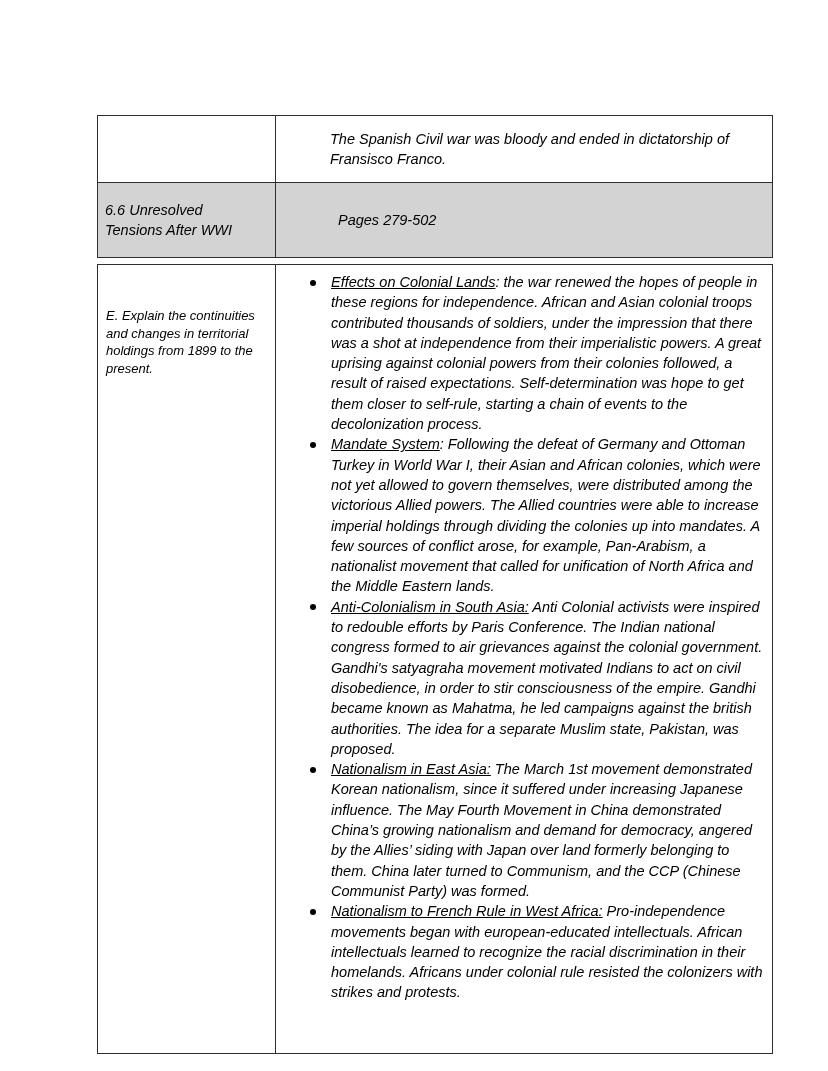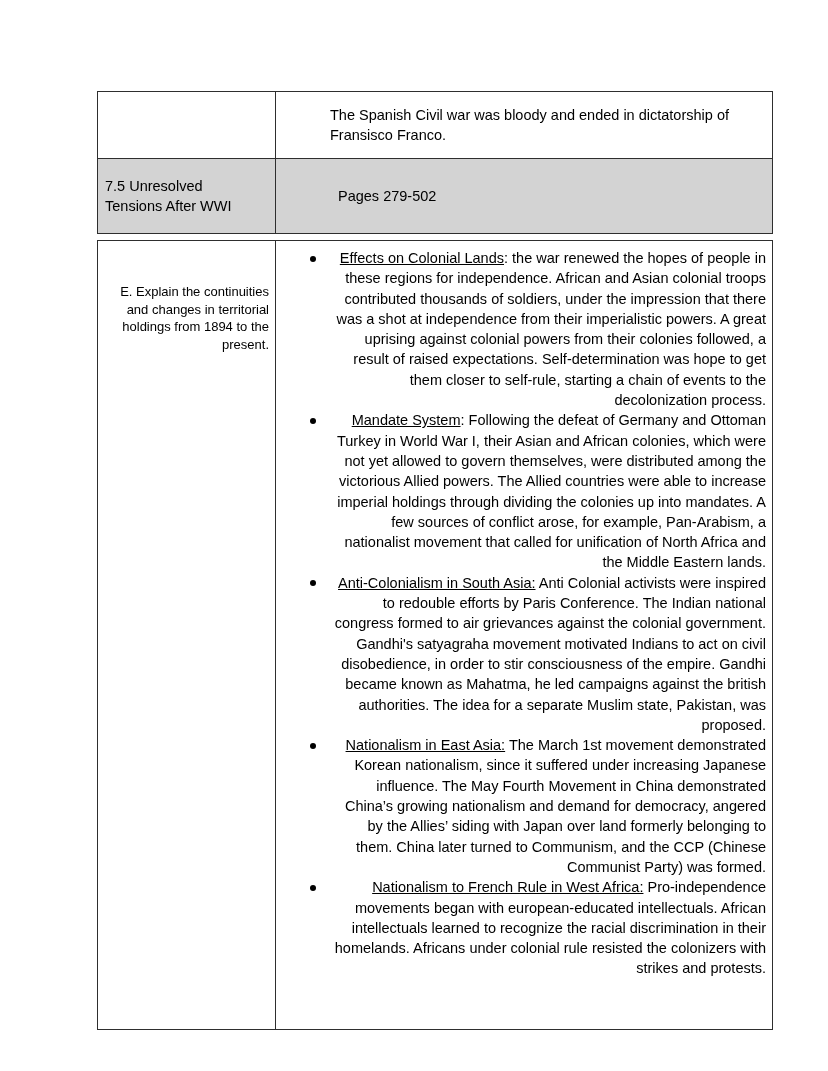--- a/index.html
+++ b/index.html
@@ -2,41 +2,41 @@
 <html><head>
 <meta charset="utf-8">
 <style>
   html,body{margin:0;padding:0;}
   body{
     width:828px;height:1071px;background:#ffffff;
     font-family:"Liberation Sans", sans-serif;
     color:#000;
   }
   .page{position:relative;width:828px;height:1071px;background:#ffffff;overflow:hidden;}
-  .doc{position:absolute;left:97px;top:91px;width:675px;}
+  .doc{position:absolute;left:97px;top:115px;width:675px;font-style:italic;}
   table{border-collapse:collapse;table-layout:fixed;width:675px;}
   td{
     border:1.5px solid #2e2e2e;
     vertical-align:middle;
     font-size:14.5px;line-height:20.3px;
     padding:6px 7px;
     word-wrap:break-word;
   }
   .col1{width:178px;}
   .col2{width:497px;}
   
   .rowA1 td{height:54px;}
   .rowA2 td{height:62px;}
   .cell-spanish{padding-left:54px;padding-right:6px;}
   .gray td{background:#d3d3d3;}
   .section-title{display:block;max-width:140px;}
   .cell-pages{padding-left:62px;}
   
   .tableB{margin-top:6px;}
-  .tableB td{vertical-align:top;height:738px;text-align:right;}
+  .tableB td{vertical-align:top;height:738px;}
   .cell-objective{
     padding:42px 6px 8px 8px;
     font-size:13px;line-height:17.5px;
   }
   .cell-bullets{padding:7px 6px 9px 7px;}
   ul.bullets{margin:0;padding:0;list-style:none;}
   ul.bullets li{position:relative;padding-left:48px;margin:0;}
   .dot{
     position:absolute;left:27px;top:7.5px;
     width:6px;height:6px;border-radius:50%;background:#000;
@@ -54,35 +54,35 @@
           <col class="col1">
           <col class="col2">
         </colgroup>
       <tbody>
         <tr class="rowA1">
           <td></td>
           <td class="cell-spanish"><span>The Spanish Civil war was bloody and ended in dictatorship of Fransisco Franco.</span></td>
         </tr>
         <tr class="rowA2 gray">
           <td>
-              <span class="section-title">7.5 Unresolved Tensions After WWI</span>
+              <span class="section-title">6.6 Unresolved Tensions After WWI</span>
             </td>
           <td class="cell-pages"><span>Pages 279-502</span></td>
         </tr>
       </tbody>
     </table>
 
     <table class="tableB">
       <colgroup>
           <col class="col1">
           <col class="col2">
         </colgroup>
       <tbody>
         <tr>
-          <td class="cell-objective"><span>E. Explain the continuities and changes in territorial holdings from 1894 to the present.</span></td>
+          <td class="cell-objective"><span>E. Explain the continuities and changes in territorial holdings from 1899 to the present.</span></td>
           <td class="cell-bullets">
             <ul class="bullets">
               <li><span class="dot"></span><span class="u">Effects on Colonial Lands</span><span>: the war renewed the hopes of people in these regions for independence. African and Asian colonial troops contributed thousands of soldiers, under the impression that there was a shot at independence from their imperialistic powers. A great uprising against colonial powers from their colonies followed, a result of raised expectations. Self-determination was hope to get them closer to self-rule, starting a chain of events to the decolonization process.</span></li>
               <li><span class="dot"></span><span class="u">Mandate System</span><span>: Following the defeat of Germany and Ottoman Turkey in World War I, their Asian and African colonies, which were not yet allowed to govern themselves, were distributed among the victorious Allied powers. The Allied countries were able to increase imperial holdings through dividing the colonies up into mandates. A few sources of conflict arose, for example, Pan-Arabism, a nationalist movement that called for unification of North Africa and the Middle Eastern lands.</span></li>
               <li><span class="dot"></span><span class="u">Anti-Colonialism in South Asia:</span><span> Anti Colonial activists were inspired to redouble efforts by Paris Conference. The Indian national congress formed to air grievances against the colonial government. Gandhi's satyagraha movement motivated Indians to act on civil disobedience, in order to stir consciousness of the empire. Gandhi became known as Mahatma, he led campaigns against the british authorities. The idea for a separate Muslim state, Pakistan, was proposed.</span></li>
               <li><span class="dot"></span><span class="u">Nationalism in East Asia:</span><span> The March 1st movement demonstrated Korean nationalism, since it suffered under increasing Japanese influence. The May Fourth Movement in China demonstrated China’s growing nationalism and demand for democracy, angered by the Allies’ siding with Japan over land formerly belonging to them. China later turned to Communism, and the CCP (Chinese Communist Party) was formed.</span></li>
               <li><span class="dot"></span><span class="u">Nationalism to French Rule in West Africa:</span><span> Pro-independence movements began with european-educated intellectuals. African intellectuals learned to recognize the racial discrimination in their homelands. Africans under colonial rule resisted the colonizers with strikes and protests.</span></li>
             </ul>
           </td>
         </tr>

